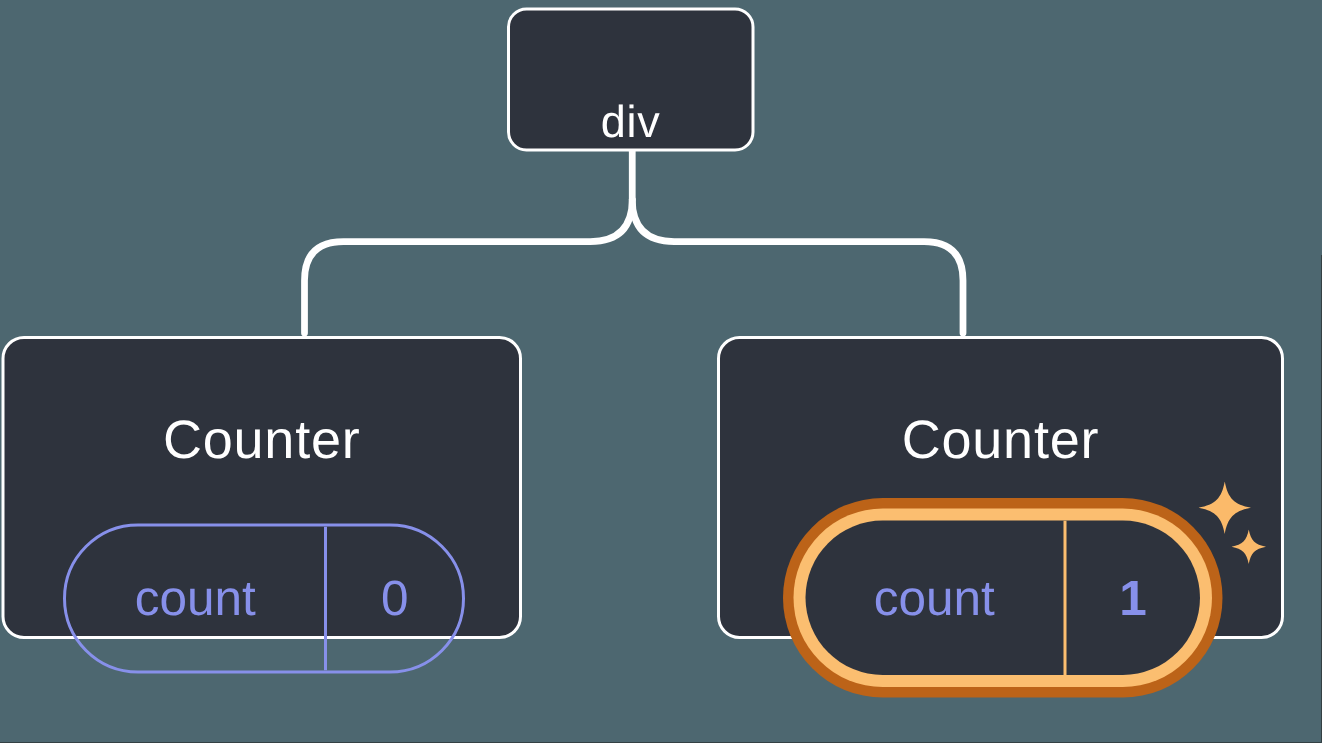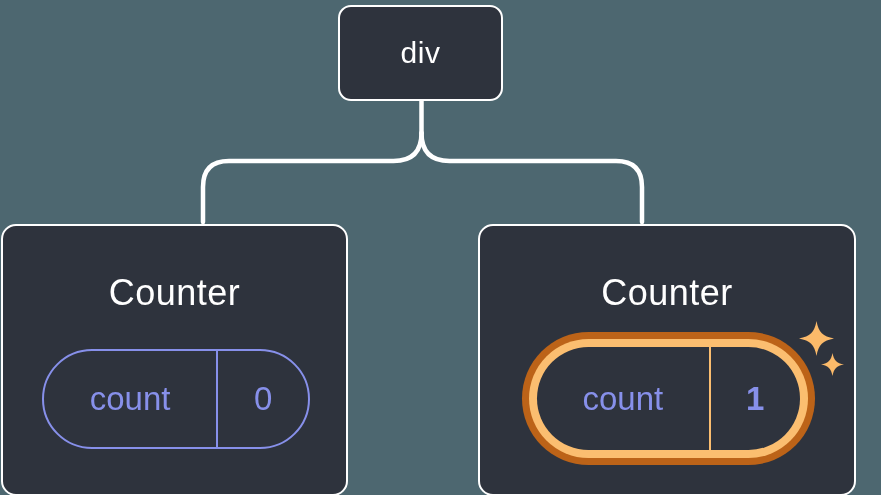--- a/index.html
+++ b/index.html
@@ -41,32 +41,32 @@
     position: absolute;
     background: var(--node-fill);
     border: 2.5px solid var(--node-border);
   }
 
   .node.root {
     left: 338px; top: 5px;
     width: 165px; height: 96px;
     border-radius: 13px;
     display: flex;
-    align-items: center;
+    align-items: flex-end;
     justify-content: center;
   }
   .root-label {
     color: #fff;
     font-size: 30px;
     letter-spacing: 0.5px;
   }
 
   .node.counter {
     top: 224px;
-    height: 272px;
+    height: 202px;
     border-radius: 15px;
   }
   .node.counter.left  { left: 1px;   width: 347px; }
   .node.counter.right { left: 478px; width: 378px; }
 
   .counter-title {
     position: absolute;
     top: 46px;
     left: 0; right: 0;
     text-align: center;

